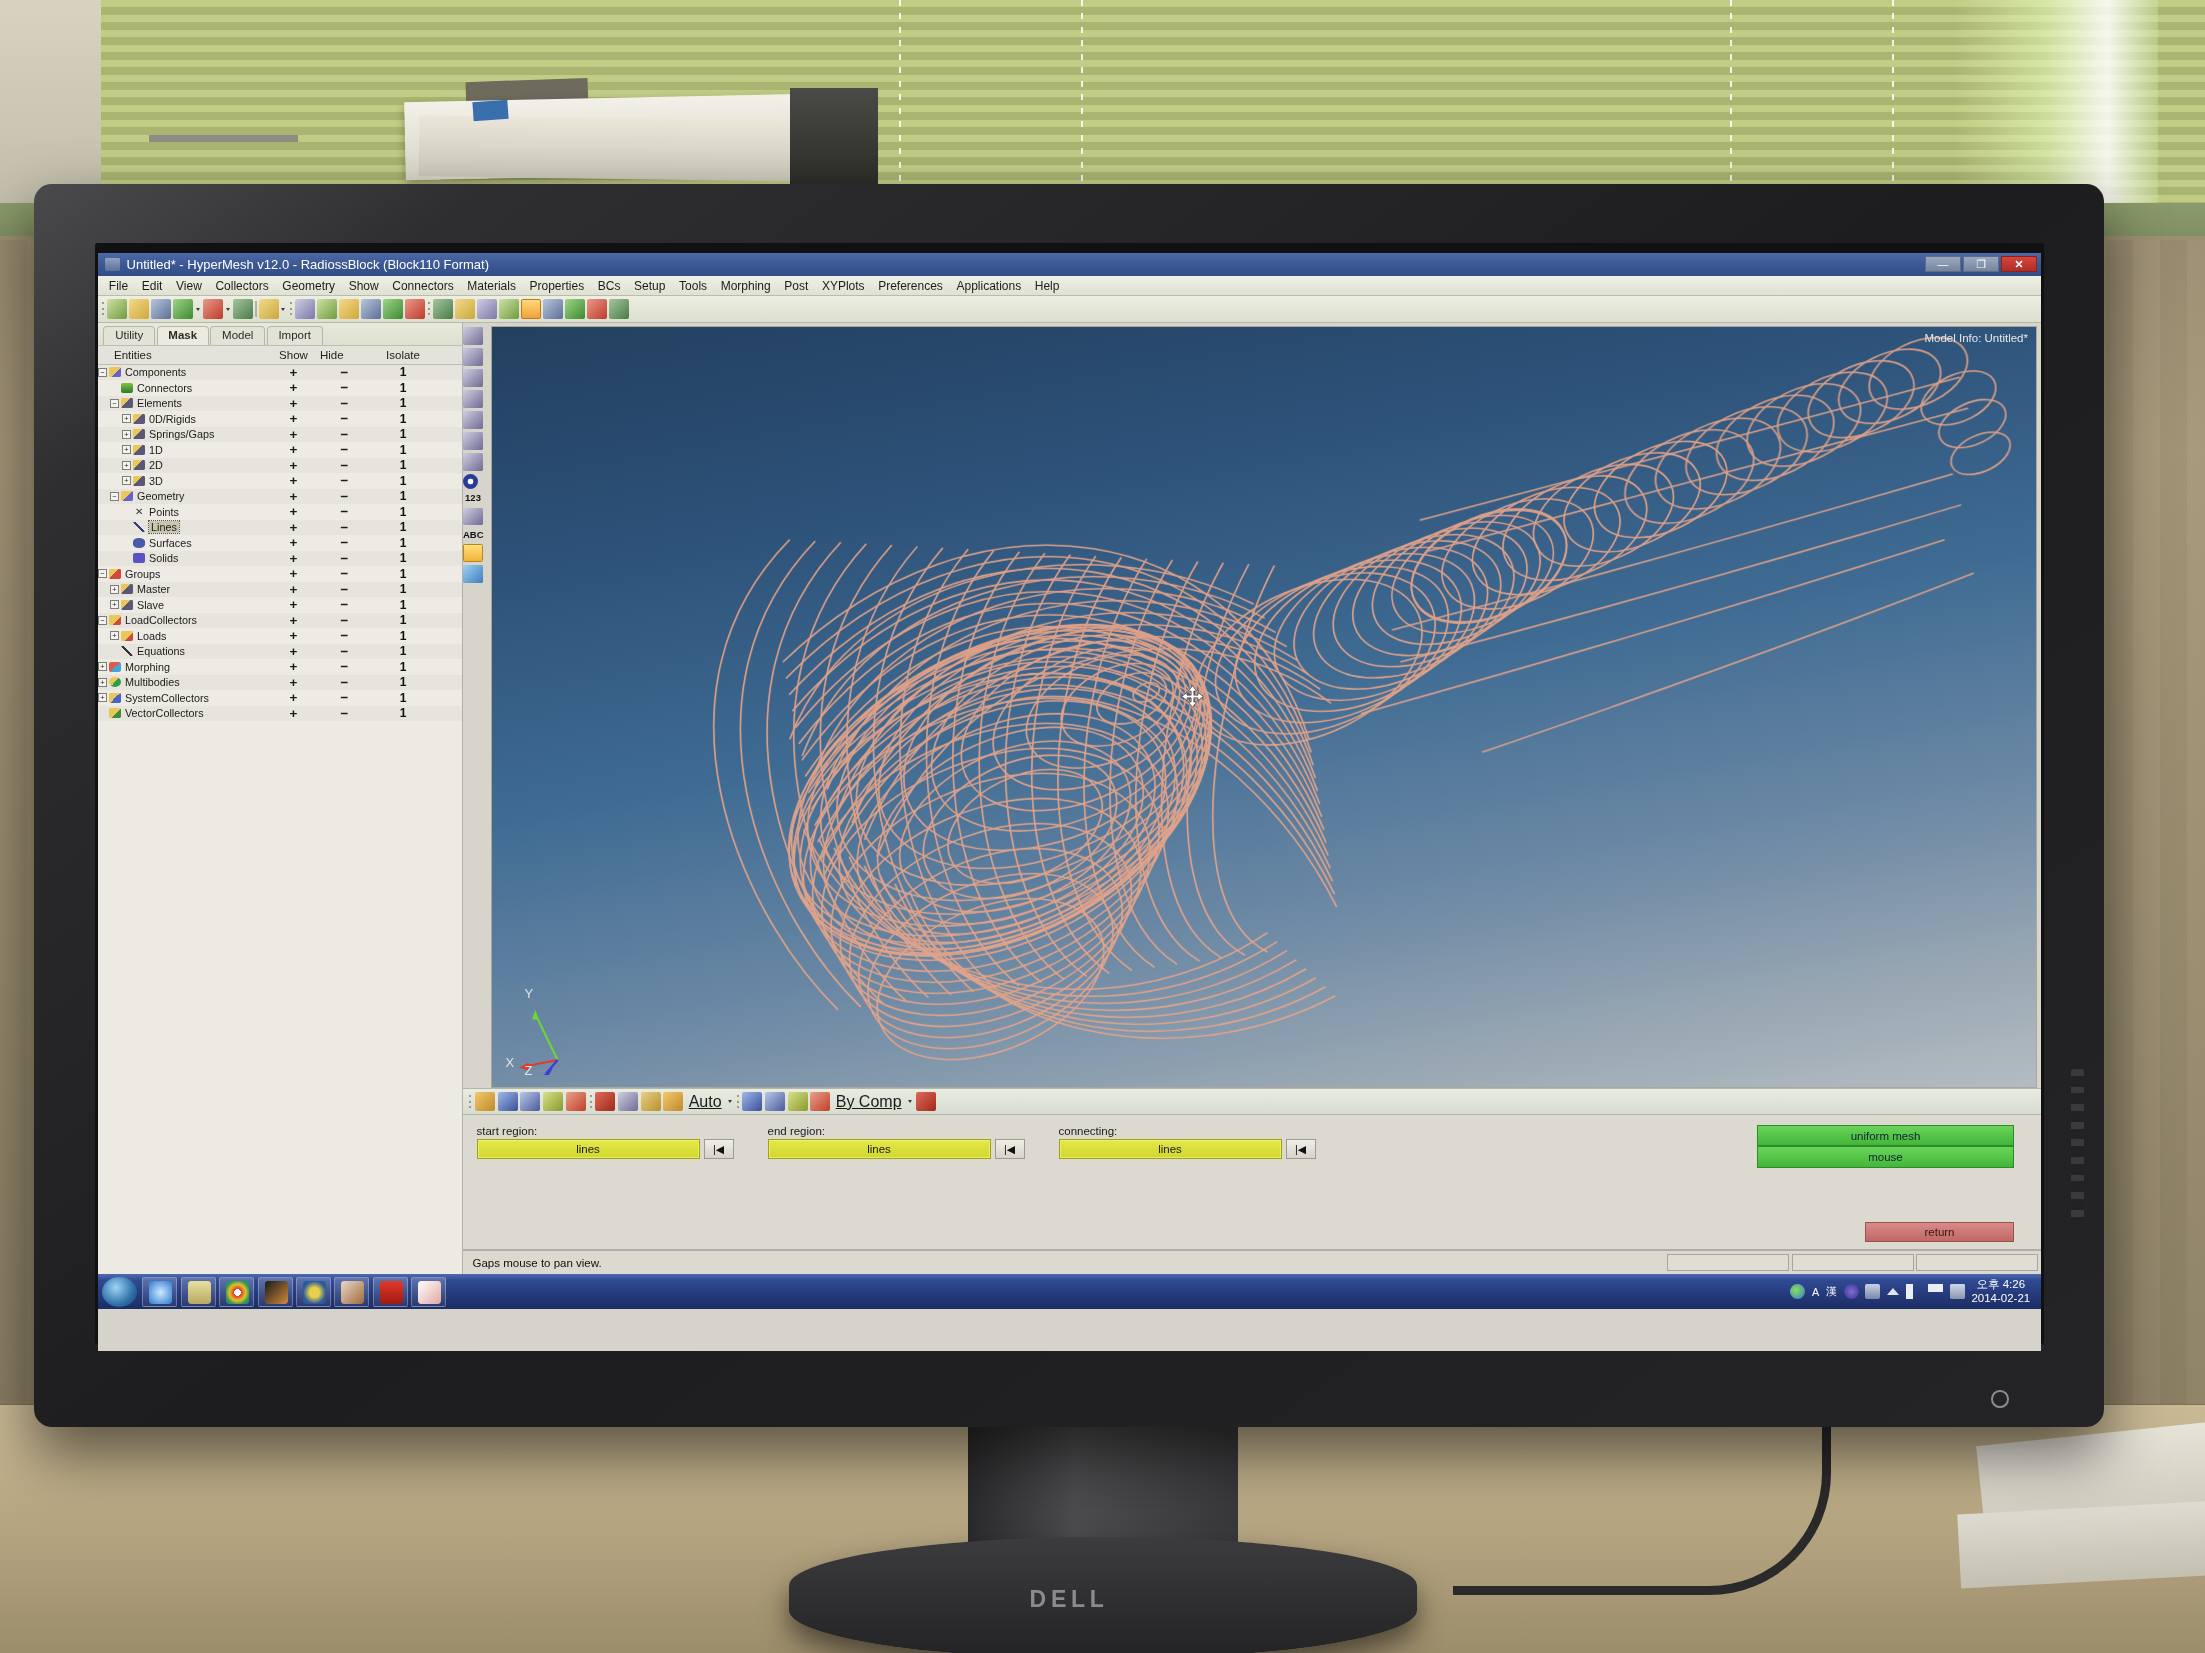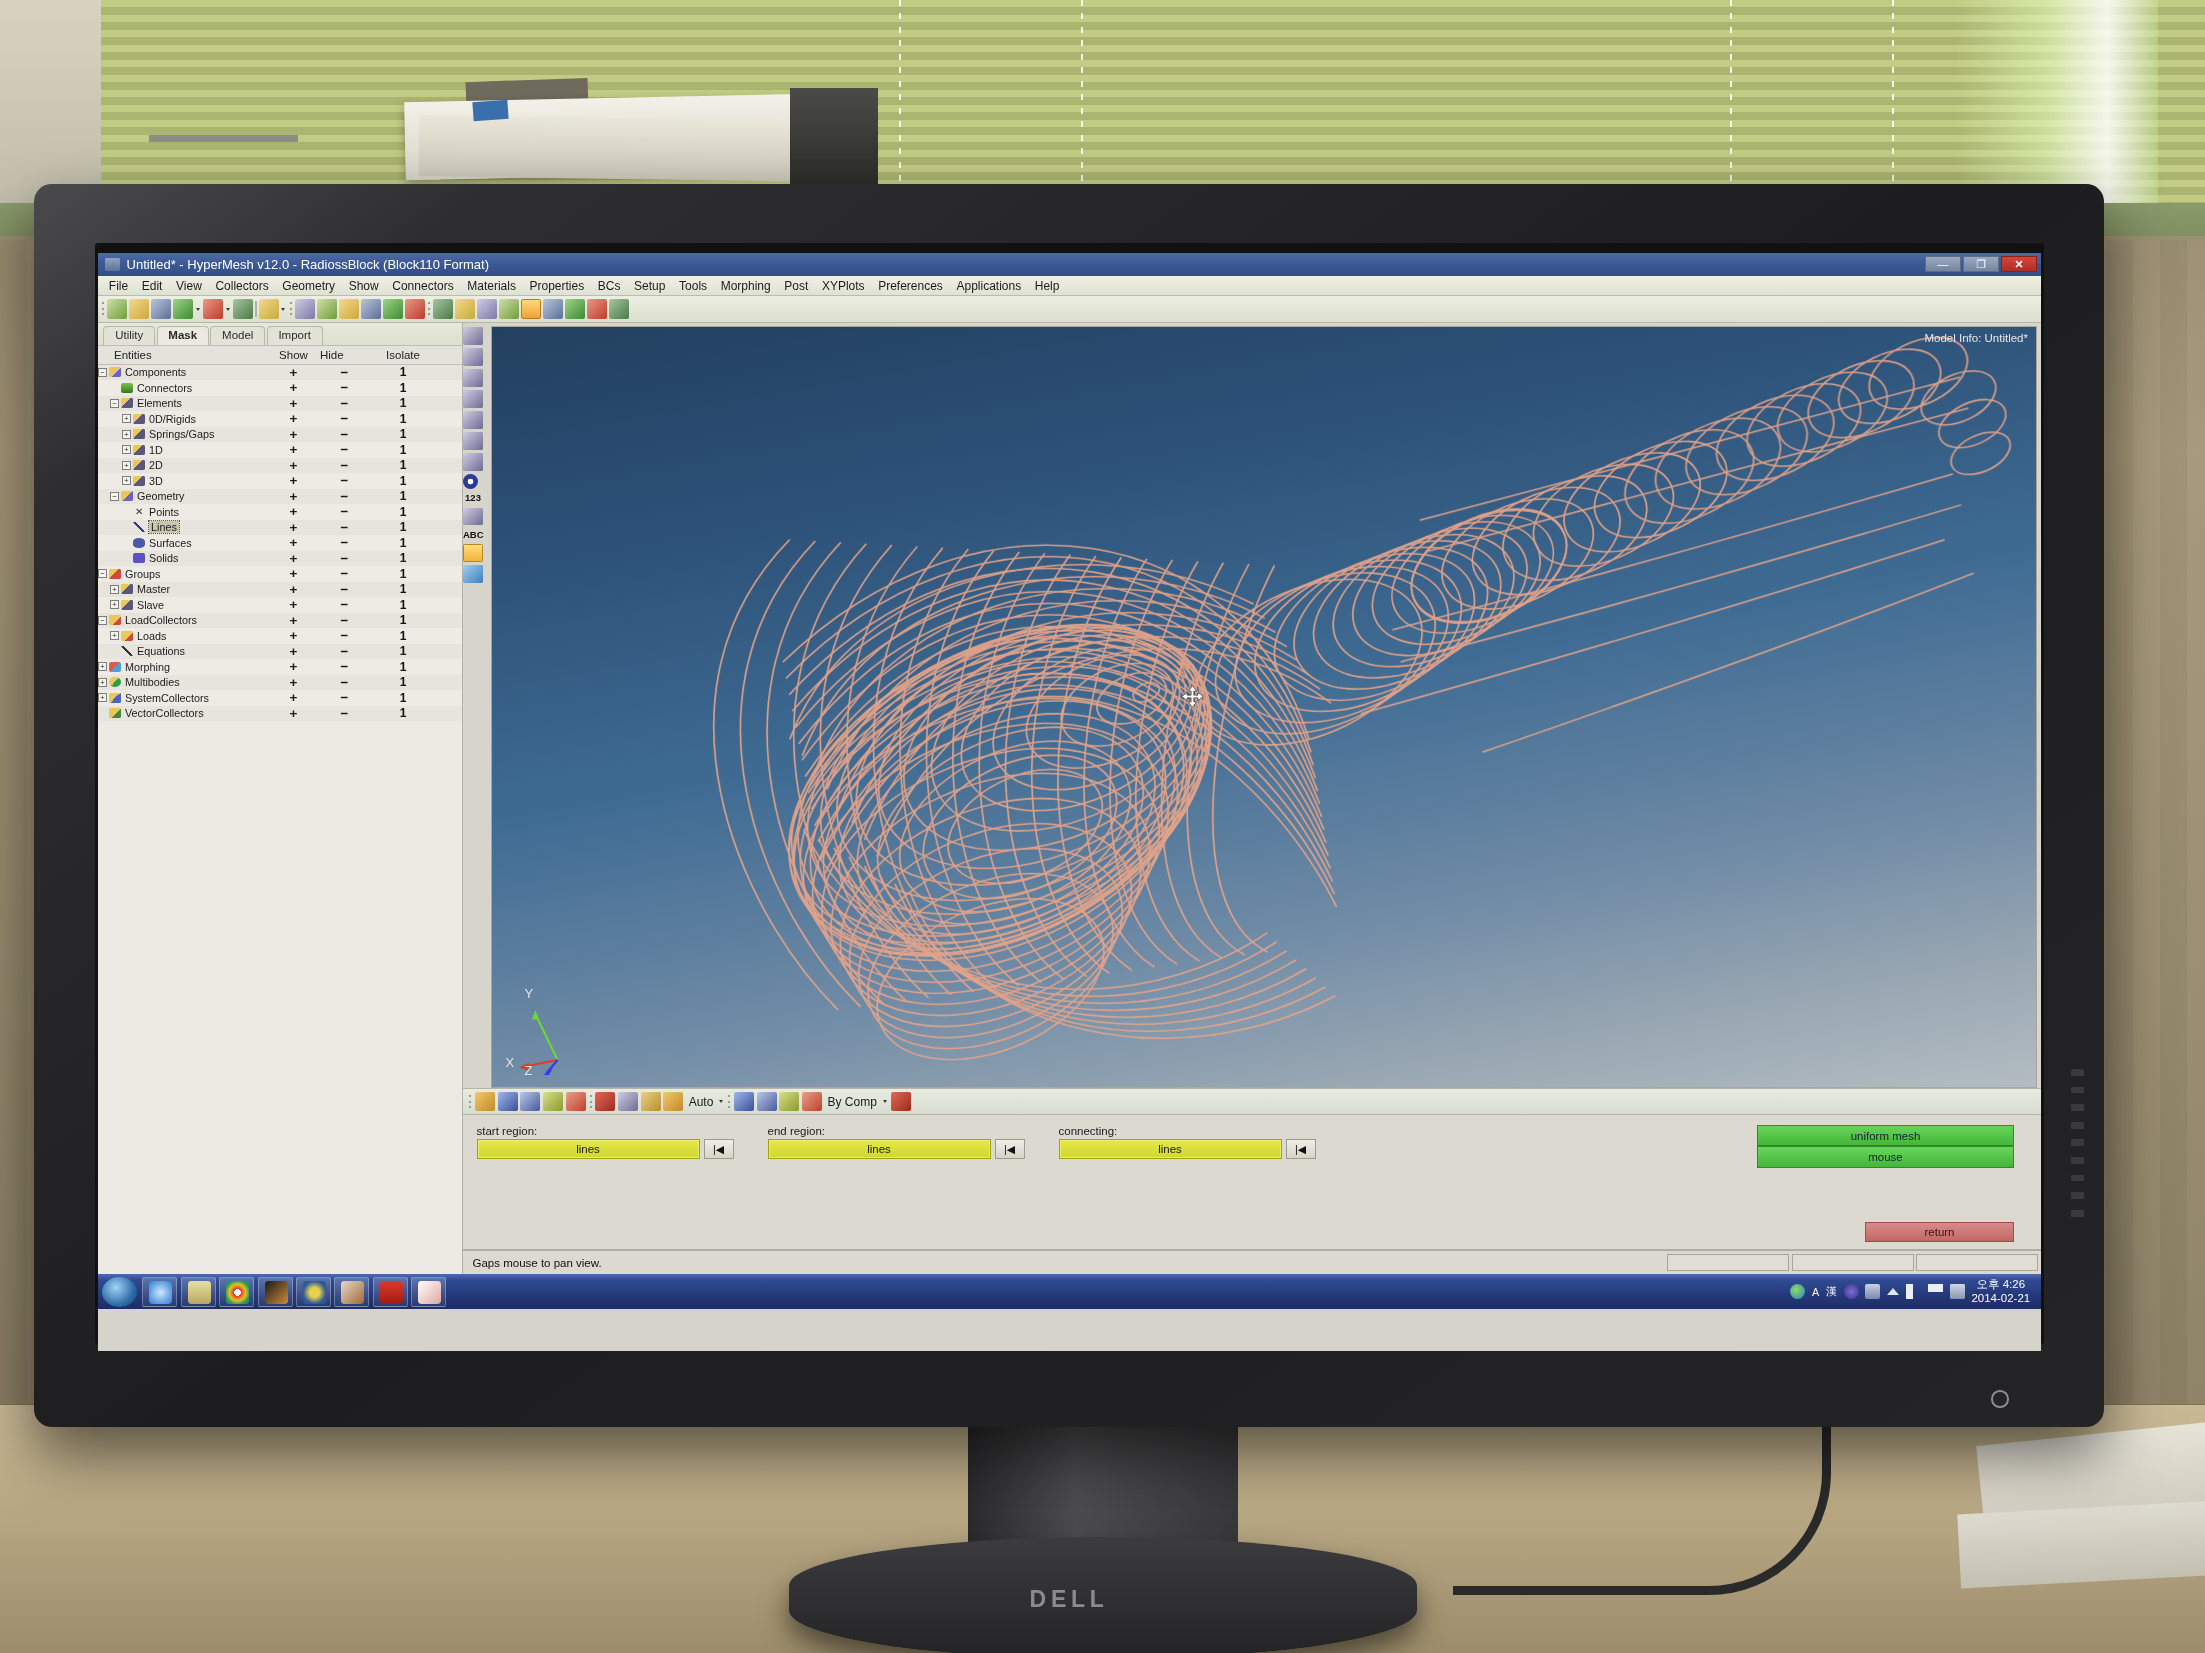--- a/index.html
+++ b/index.html
@@ -171,21 +171,21 @@
     background:linear-gradient(170deg,#23405f 0%,#2c5077 22%,#3f6b93 48%,#6f8ba6 72%,#9aa8b3 88%,#b3bcc2 100%); }
   .modelinfo { position:absolute; right:8px; top:5.4px; color:#e8e8e8; font-size:11.5px; }
   .triad { position:absolute; left:15px; bottom:12px; width:81px; height:88px; }
   .ax-lbl { position:absolute; color:#e2e2e2; font-size:13px; }
 
   
   .meshbar { display:flex; align-items:center; height:27px; gap:2.7px; padding:0 5.4px;
     background:linear-gradient(180deg,#e8ebe0,#d9dcd0); border-top:0.7px solid #b2b5a8;
     border-bottom:0.7px solid #b2b5a8; }
   .mi { width:20px; height:19px; border-radius:2px; flex:0 0 auto; }
-  .mlabel { font-size:12px; color:#1a1a1a; padding:0 2.7px; white-space:nowrap;}
+  .mlabel { font-size:16px; color:#1a1a1a; padding:0 2.7px; white-space:nowrap;text-decoration:underline;}
 
   
   .panelarea { height:135px; background:#dcd9d0; position:relative;
     border-bottom:0.7px solid #b0ada4; display:flex; padding:9.5px 0 0 0; }
   .field { padding-left:13.5px; }
   .flbl { font-size:11.5px; color:#1a1a1a; margin-bottom:2.7px; }
   .frow { display:flex; align-items:center; gap:4px; }
   .ysel { width:223px; height:20px; background:linear-gradient(180deg,#e4e84a,#d2d62e);
     border:0.7px solid #9ea313; text-align:center; font-size:11.5px; color:#1a1a1a; line-height:19px;
     box-shadow:inset 0 0 0 0.7px #f0f37a; }

